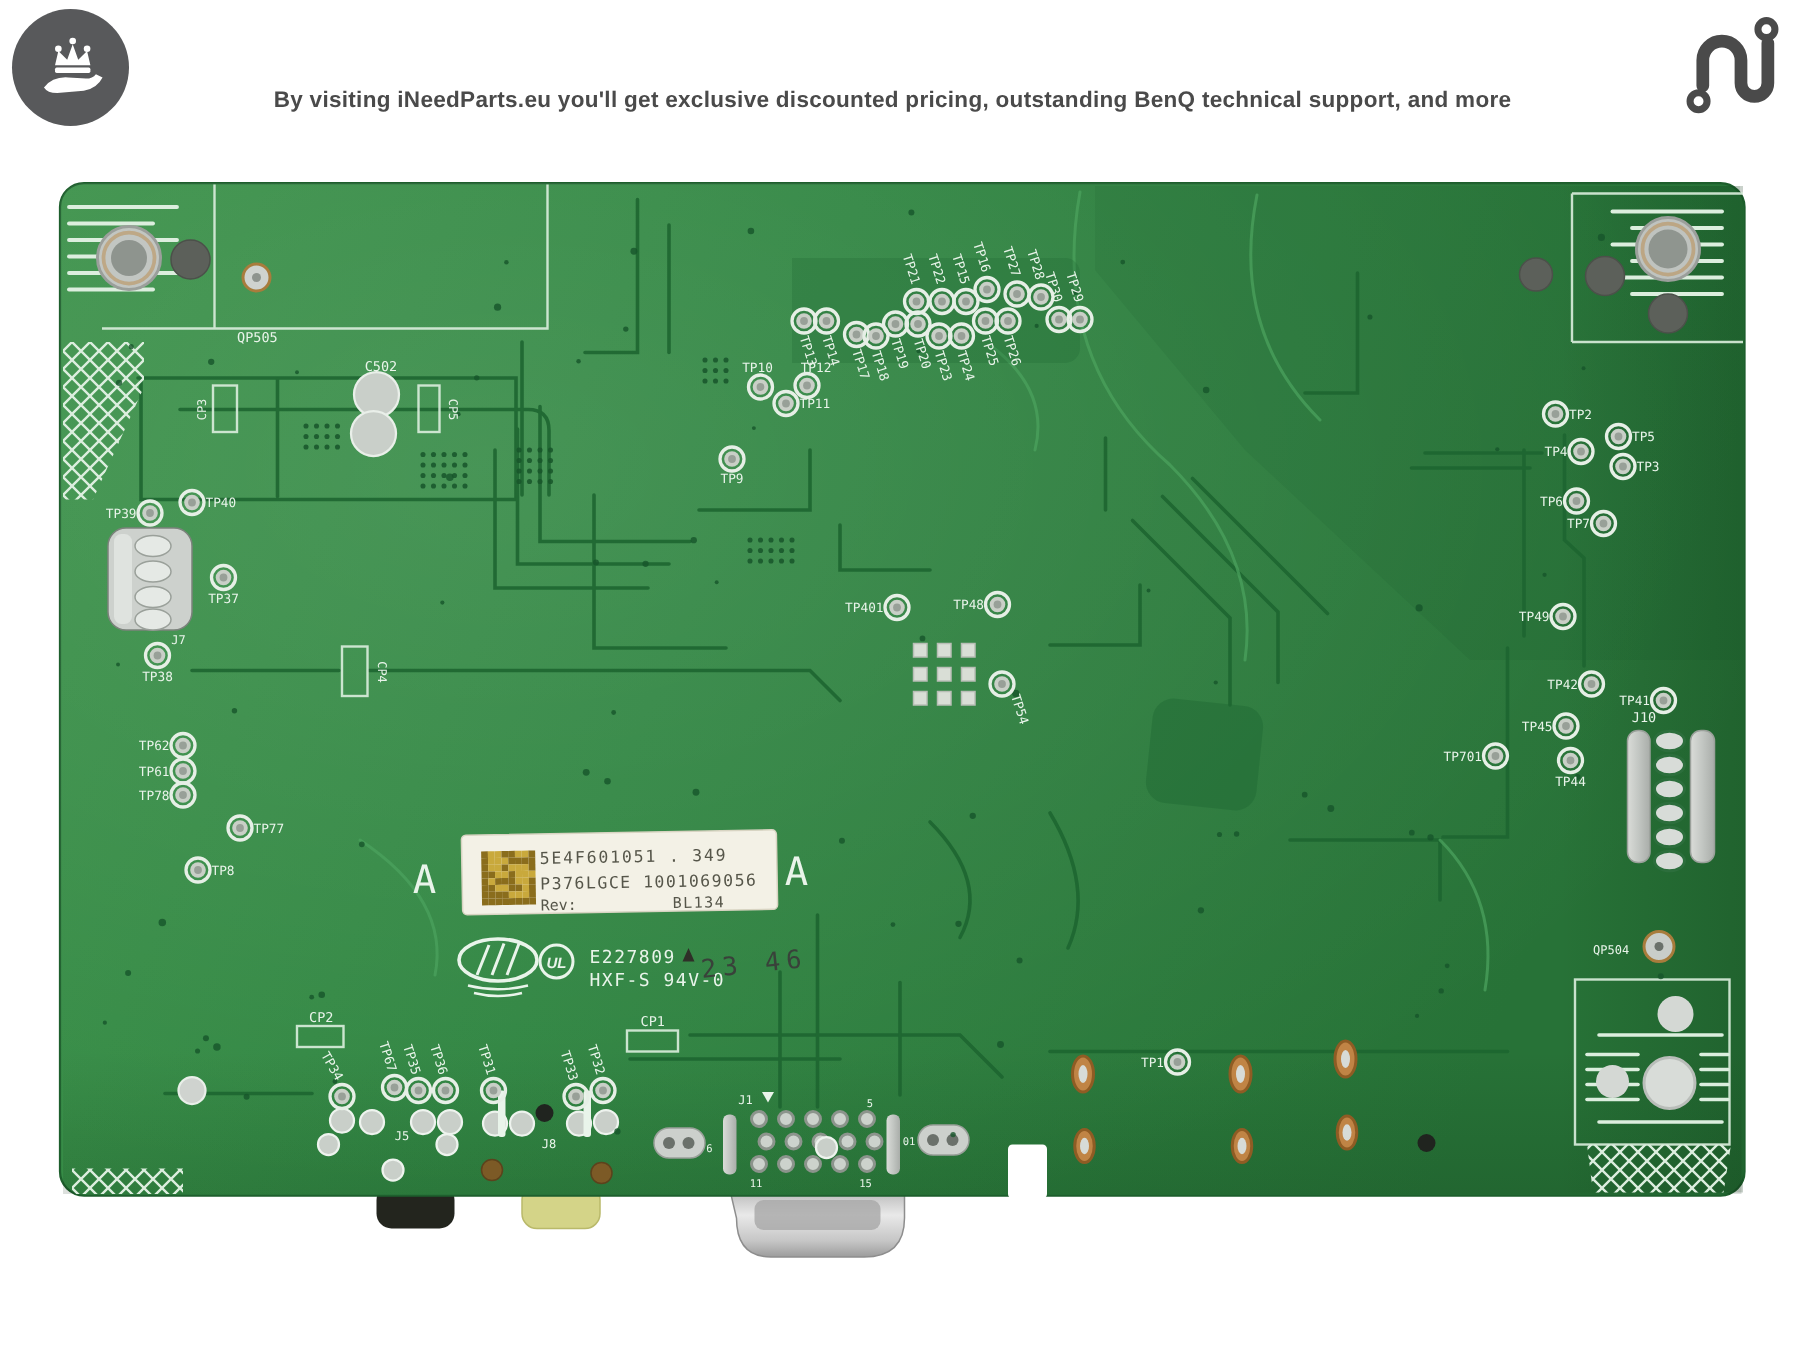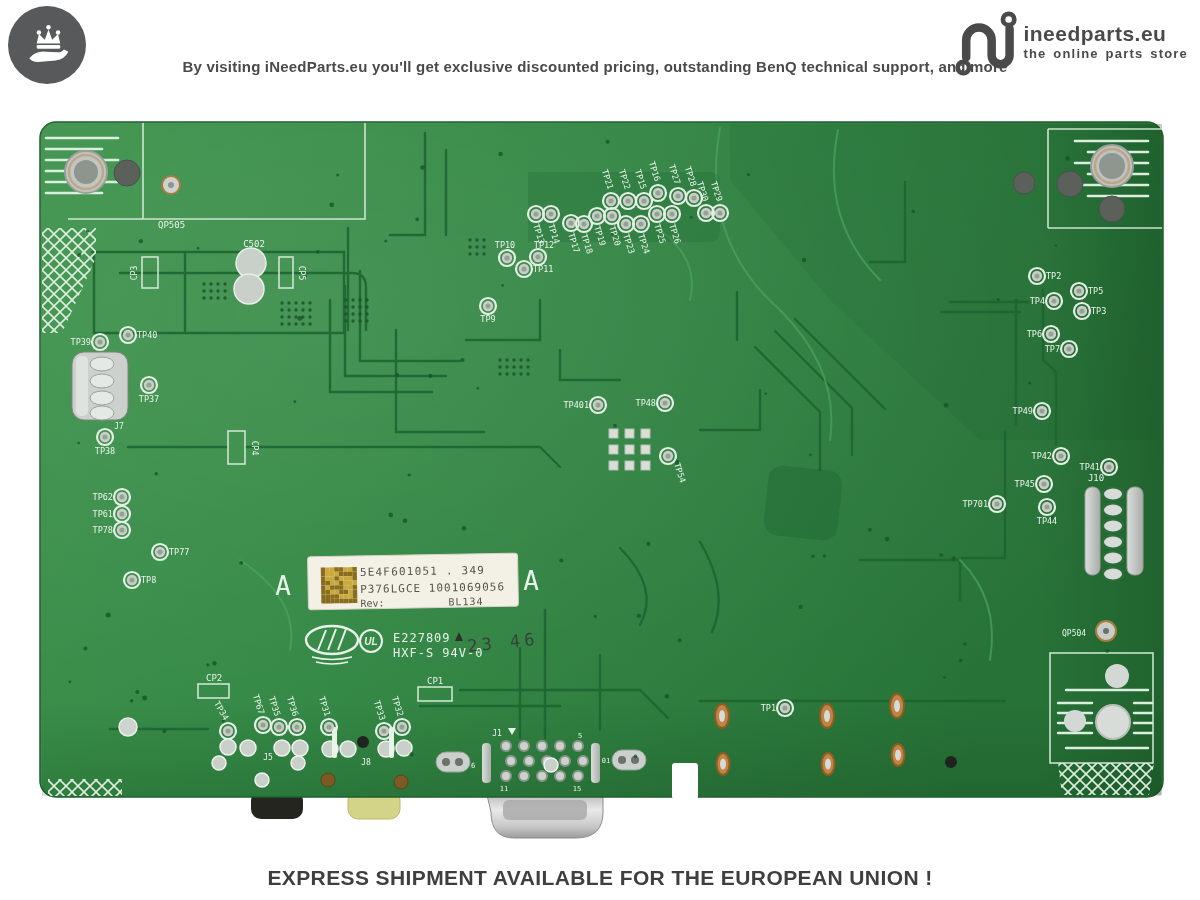--- a/index.html
+++ b/index.html
@@ -41,24 +41,20 @@
   <div class="tagline">By visiting iNeedParts.eu you'll get exclusive discounted pricing, outstanding BenQ technical support, and more</div>
 
   <div class="brand">
     <svg width="66" height="74" viewBox="0 0 70 76">
       <g fill="none" stroke="#4a4a4a" stroke-linecap="round">
         <circle cx="59" cy="13" r="6" stroke-width="5"></circle>
         <circle cx="11" cy="64" r="6" stroke-width="5"></circle>
         <path d="M14,53 V35 a13.5,13.5 0 0 1 27,0 v16 a9.5,9.5 0 0 0 19,0 V23" stroke-width="9"></path>
       </g>
     </svg>
-    <div class="brand-text">
-      <div class="brand-title">ineedparts.eu</div>
-      <div class="brand-sub">the online parts store</div>
-    </div>
   </div>
 
   <svg id="board-svg" class="board-svg" width="1200" height="900" viewBox="0 0 1200 900">
     <defs>
       <linearGradient id="boardGrad" x1="0" y1="0" x2="1" y2="0.25">
         <stop offset="0" stop-color="#3b9149"></stop>
         <stop offset="0.45" stop-color="#2f8541"></stop>
         <stop offset="1" stop-color="#277237"></stop>
       </linearGradient>
       <linearGradient id="shadowR" x1="0" y1="0" x2="1" y2="0">
@@ -911,14 +907,13 @@
         <text class="silk-txt" font-size="7" text-anchor="middle" transform="translate(580,738) rotate(0)">5</text>
         <text class="silk-txt" font-size="7" text-anchor="middle" transform="translate(504,791) rotate(0)">11</text>
         <text class="silk-txt" font-size="7" text-anchor="middle" transform="translate(577,791) rotate(0)">15</text>
         <text class="silk-txt" font-size="7" text-anchor="middle" transform="translate(473,768) rotate(0)">6</text>
         <text class="silk-txt" font-size="7" text-anchor="middle" transform="translate(606,763) rotate(0)">01</text>
         <text class="silk-txt" font-size="26" text-anchor="middle" transform="translate(283,595) rotate(0)">A</text>
         <text class="silk-txt" font-size="26" text-anchor="middle" transform="translate(531,590) rotate(0)">A</text>
       </g>
   </svg>
 
-  <div class="footer">EXPRESS SHIPMENT AVAILABLE FOR THE EUROPEAN UNION !</div>
 </div>
 
 </body></html>

